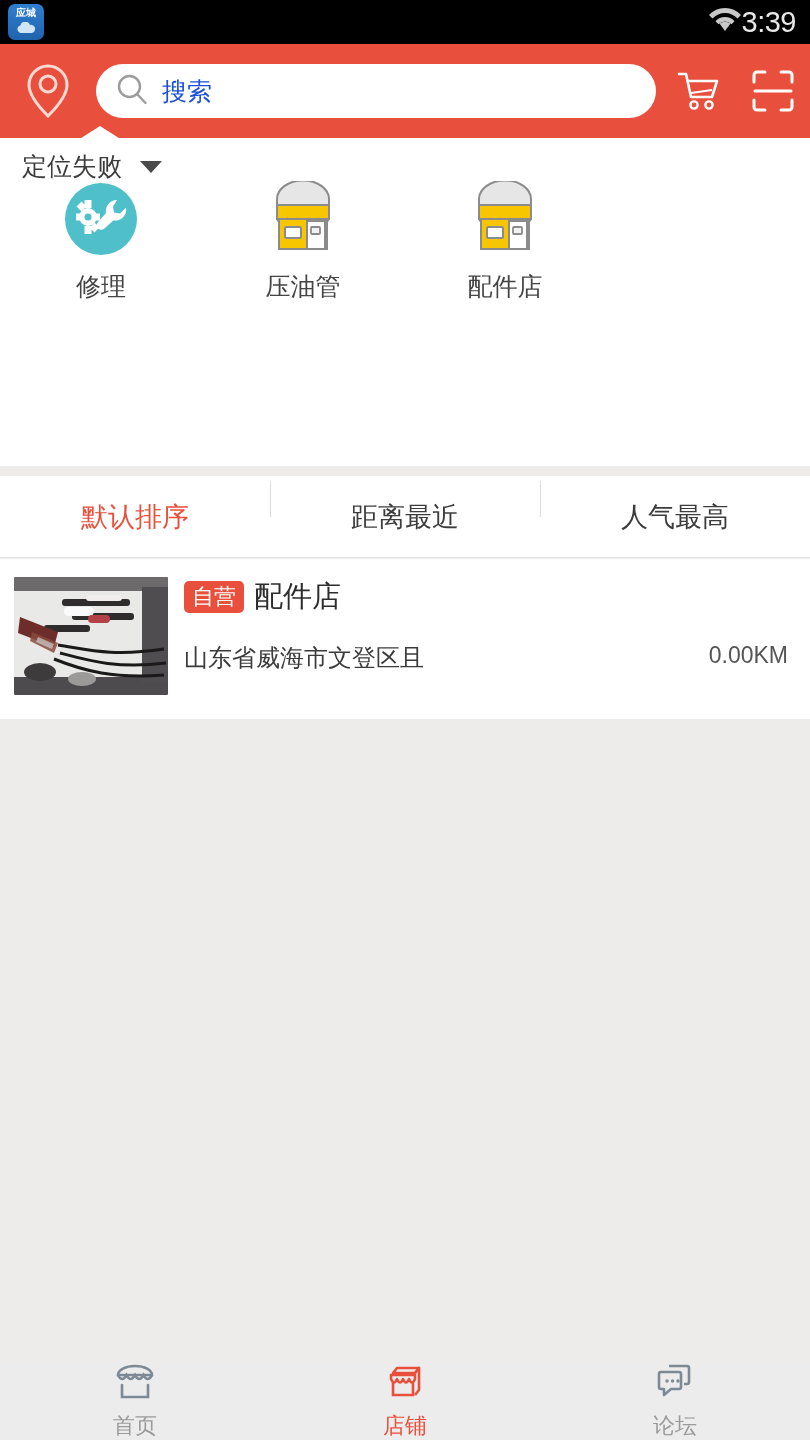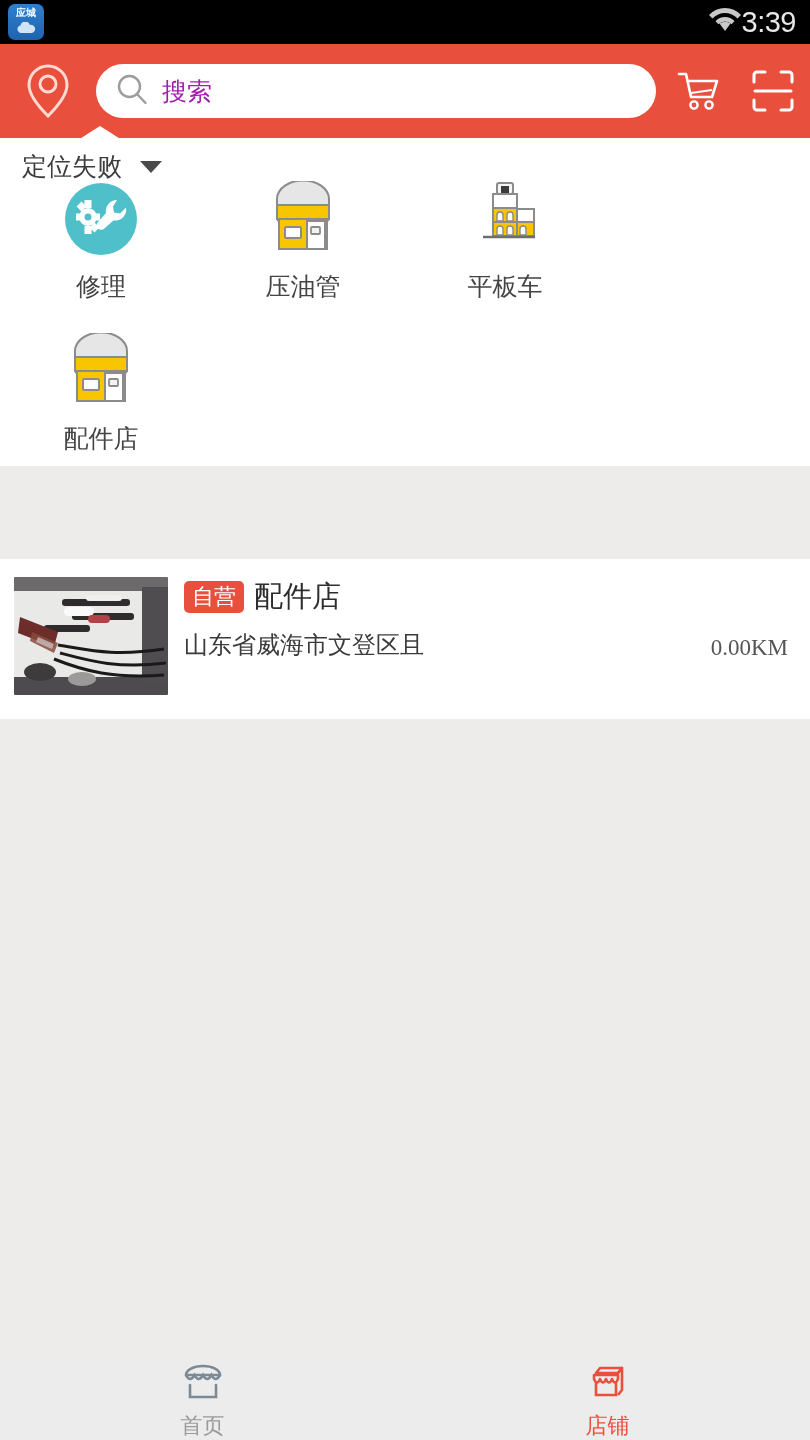--- a/index.html
+++ b/index.html
@@ -29,21 +29,21 @@
   
   .header{
     position:absolute; top:44px; left:0; width:810px; height:94px;
     background:#e8503d; display:flex; align-items:center;
   }
   .pin-wrap{ width:96px; display:flex; align-items:center; justify-content:center; }
   .searchbar{
     flex:1; height:54px; background:#fff; border-radius:27px;
     display:flex; align-items:center; padding:0 20px; margin-right:6px;
   }
-  .search-ph{ font-size:25px; color:#a21caf; margin-left:14px; }
+  .search-ph{ font-size:25px; color:#1d4ed8; margin-left:14px; }
   .hdr-icon{ width:74px; display:flex; align-items:center; justify-content:center; }
 
   
   .notch{
     position:absolute; left:78px; top:126px; width:0; height:0;
     border-left:22px solid transparent; border-right:22px solid transparent;
     border-bottom:14px solid #fff;
   }
 
   
@@ -77,36 +77,36 @@
   }
   .stab{ flex:1; text-align:center; font-size:27px; color:#3c3c3c; position:relative; }
   .stab.active{ color:#e8503d; }
   .stab + .stab::before{
     content:""; position:absolute; left:0; top:-18px; height:36px; width:1px; background:#dcdcdc;
   }
 
   
   .listing{
     position:absolute; top:559px; left:0; width:810px; height:160px;
-    background:#fff; display:flex; padding:18px 22px 0 14px;font-family:Liberation Serif, serif;
+    background:#fff; display:flex; padding:18px 22px 0 14px;
   }
   .thumb{
     width:154px; height:118px; border-radius:2px; flex:none; overflow:hidden;
     background:#59565a; position:relative;
   }
   .thumb svg{ display:block; }
   .linfo{ flex:1; margin-left:16px; position:relative; }
   .title-row{ display:flex; align-items:center; gap:10px; }
   .badge{
     background:#e8503d; color:#fff; font-size:22px; padding:3px 8px; border-radius:5px; line-height:1.15;
   }
   .shopname{ font-size:29px; color:#2d2d2d; }
   .stars-row{ display:flex; align-items:center; gap:11px; margin-top:18px; }
   .score{ font-size:25px; color:#e8503d; margin-left:9px; }
-  .addr-row{ display:flex; align-items:flex-end; margin-top:12px; }
+  .addr-row{ display:flex; align-items:flex-start; margin-top:25px; }
   .addr{ font-size:24px; color:#3b3b3b; }
   .dist{ margin-left:auto; font-size:23px; color:#555; }
 
   
   .tabbar{
     position:absolute; bottom:0; left:0; width:810px; height:78px;
     background:#ececec; display:flex; align-items:center;
   }
   .tab{ flex:1; display:flex; flex-direction:column; align-items:center; justify-content:center; gap:4px; }
   .tab .tl{ font-size:22px; color:#9a9a9a; }
@@ -215,61 +215,44 @@
             <path d="M10 38 q5 8 10.4 0 q5 8 10.4 0 q5 8 10.4 0 q5 8 10.4 0 q5 8 10.4 0" fill="#f7c600" stroke="#8b8b8b" stroke-width="2"></path>
             <rect x="12" y="38" width="48" height="30" fill="#f7c600" stroke="#8b8b8b" stroke-width="2"></rect>
             <rect x="40" y="40" width="18" height="28" fill="#fff" stroke="#8b8b8b" stroke-width="2"></rect>
             <rect x="18" y="46" width="16" height="11" fill="#fff" stroke="#8b8b8b" stroke-width="2" rx="1.5"></rect>
             <rect x="44" y="46" width="9" height="7" fill="#f2f2f2" stroke="#8b8b8b" stroke-width="1.8" rx="1"></rect>
           </svg>
         </div>
         <div class="lb">压油管</div>
       </div>
 
-      <div class="cell">
-        <div class="ic">
-          <svg width="72" height="80" viewBox="0 0 72 80">
-            <rect x="28" y="4" width="16" height="11" fill="#f5f5f5" stroke="#8b8b8b" stroke-width="2" rx="2"></rect>
-            <rect x="32" y="7" width="8" height="8" fill="#3b3b3b"></rect>
-            <rect x="24" y="15" width="24" height="14" fill="#fff" stroke="#8b8b8b" stroke-width="2"></rect>
-            <rect x="24" y="29" width="24" height="14" fill="#f7c600" stroke="#8b8b8b" stroke-width="2"></rect>
-            <rect x="48" y="30" width="17" height="13" fill="#fff" stroke="#8b8b8b" stroke-width="2"></rect>
-            <rect x="24" y="43" width="24" height="14" fill="#f7c600" stroke="#8b8b8b" stroke-width="2"></rect>
-            <rect x="48" y="43" width="17" height="14" fill="#f7c600" stroke="#8b8b8b" stroke-width="2"></rect>
-            <g fill="#fff" stroke="#8b8b8b" stroke-width="1.4">
-              <path d="M28 42 v-6 a3 3 0 0 1 6 0 v6z"></path>
-                <path d="M38 42 v-6 a3 3 0 0 1 6 0 v6z"></path>
-              <path d="M28 56 v-6 a3 3 0 0 1 6 0 v6z"></path>
-                <path d="M38 56 v-6 a3 3 0 0 1 6 0 v6z"></path>
-              <path d="M51 56 v-6 a3 3 0 0 1 6 0 v6z"></path>
-            </g>
-            <line x1="14" y1="58" x2="66" y2="58" stroke="#6e6e6e" stroke-width="2.6"></line>
-          </svg>
-        </div>
-        <div class="lb">平板车</div>
-      </div>
 
       <div class="cell">
         <div class="ic">
           <svg width="72" height="76" viewBox="0 0 72 76">
             <path d="M10 18 a14 10 0 0 1 52 0 v6 H10 Z" fill="#e6e6e6" stroke="#8b8b8b" stroke-width="2"></path>
             <path d="M10 24 h52 v14 H10 Z" fill="#f7c600" stroke="#8b8b8b" stroke-width="2"></path>
             <path d="M10 38 q5 8 10.4 0 q5 8 10.4 0 q5 8 10.4 0 q5 8 10.4 0 q5 8 10.4 0" fill="#f7c600" stroke="#8b8b8b" stroke-width="2"></path>
             <rect x="12" y="38" width="48" height="30" fill="#f7c600" stroke="#8b8b8b" stroke-width="2"></rect>
             <rect x="40" y="40" width="18" height="28" fill="#fff" stroke="#8b8b8b" stroke-width="2"></rect>
             <rect x="18" y="46" width="16" height="11" fill="#fff" stroke="#8b8b8b" stroke-width="2" rx="1.5"></rect>
             <rect x="44" y="46" width="9" height="7" fill="#f2f2f2" stroke="#8b8b8b" stroke-width="1.8" rx="1"></rect>
           </svg>
         </div>
         <div class="lb">配件店</div>
       </div>
 
     </div>
   </div>
 
+  <div class="sorttabs">
+    <div class="stab active">默认排序</div>
+    <div class="stab">距离最近</div>
+    <div class="stab">人气最高</div>
+  </div>
 
   <div class="listing">
     <div class="thumb">
       <svg width="154" height="118" viewBox="0 0 154 118">
         <rect width="154" height="118" fill="#5d5a5c"></rect>
         <rect x="0" y="10" width="154" height="96" fill="#e9e9e7"></rect>
         <rect x="0" y="0" width="154" height="14" fill="#6d6a6c"></rect>
         <rect x="0" y="100" width="154" height="18" fill="#4d4b4d"></rect>
         <rect x="128" y="10" width="26" height="96" fill="#4f4d4f"></rect>
         <g fill="#2e2c2d">
@@ -326,17 +309,29 @@
           <path d="M10 12 h22 l4 -5 h-22 z" fill="none" stroke="#e8503d" stroke-width="2.6" stroke-linejoin="round"></path>
           <path d="M32 12 l4 -5 v22 l-4 5" fill="none" stroke="#e8503d" stroke-width="2.6" stroke-linejoin="round"></path>
           <path d="M8 14 h24 v4 q-3 7 -6 0 q-3 7 -6 0 q-3 7 -6 0 q-3 7 -6 0 z" fill="none" stroke="#e8503d" stroke-width="2.6" stroke-linejoin="round"></path>
           <path d="M10 22 V34 H30 V22" fill="none" stroke="#e8503d" stroke-width="2.6" stroke-linecap="round"></path>
         </svg>
       </span>
       <span class="tl">店铺</span>
     </div>
 
 
+    <div class="tab">
+      <span>
+        <svg width="44" height="42" viewBox="0 0 44 42">
+          <path d="M16 5 h18 a2 2 0 0 1 2 2 v14 a2 2 0 0 1 -2 2 h-3" fill="none" stroke="#7c8a96" stroke-width="2.6" stroke-linejoin="round"></path>
+          <path d="M8 11 h18 a2 2 0 0 1 2 2 v13 a2 2 0 0 1 -2 2 h-8 l-7 6 v-6 h-3 a2 2 0 0 1 -2 -2 V13 a2 2 0 0 1 2 -2 z" fill="none" stroke="#7c8a96" stroke-width="2.6" stroke-linejoin="round"></path>
+          <circle cx="14" cy="20" r="1.7" fill="#7c8a96"></circle>
+          <circle cx="19.5" cy="20" r="1.7" fill="#7c8a96"></circle>
+          <circle cx="25" cy="20" r="1.7" fill="#7c8a96"></circle>
+        </svg>
+      </span>
+      <span class="tl">论坛</span>
+    </div>
 
 
   </div>
 
 </div>
 
 </body></html>

